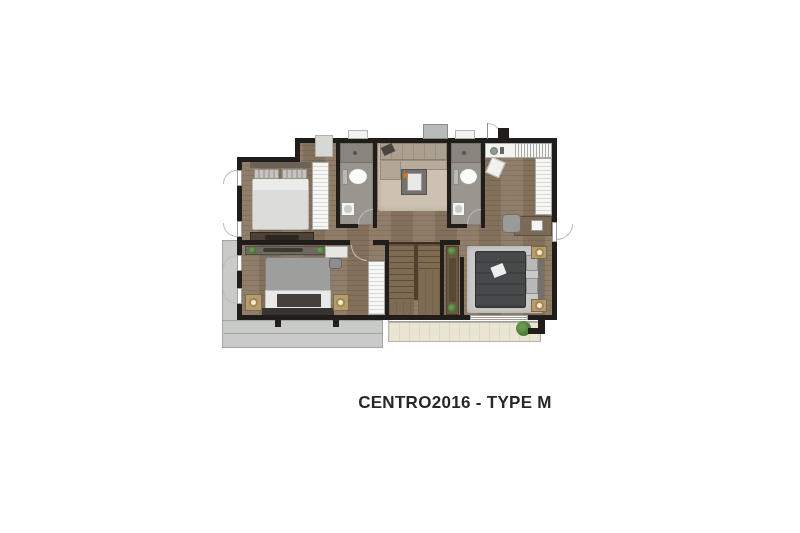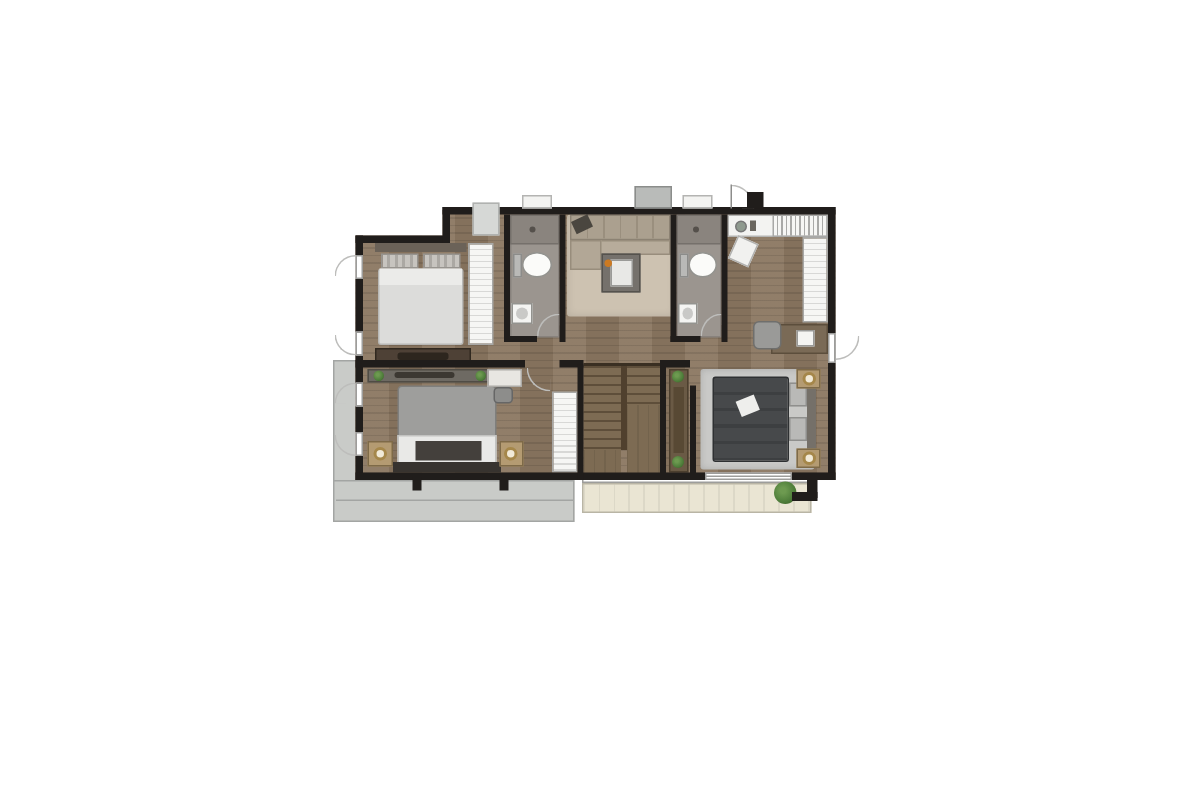--- a/index.html
+++ b/index.html
@@ -189,13 +189,14 @@
     <div class="abs" style="left:262px;top:5px;width:1px;height:16px;background:#8d8d8b;"></div>
     <div class="arc arc-br" style="left:332px;top:106px;width:16px;height:16px;"></div>
 
     <div class="abs" style="left:198px;top:6px;width:25px;height:15px;background:#b9bbb9;border:1px solid #8b8d8b;box-sizing:border-box;"></div>
     <div class="whitefurn" style="left:123px;top:12px;width:20px;height:9px;"></div>
     <div class="whitefurn" style="left:230px;top:12px;width:20px;height:9px;"></div>
     <div class="abs" style="left:90px;top:17px;width:18px;height:22px;background:#d6d8d6;border:1px solid #b0b2b0;box-sizing:border-box;"></div>
     <div class="wall" style="left:273px;top:10px;width:11px;height:11px;"></div>
   </div>
 
+  <div class="title">CENTRO2016 - TYPE M</div>
 </div>
 
 </body></html>

